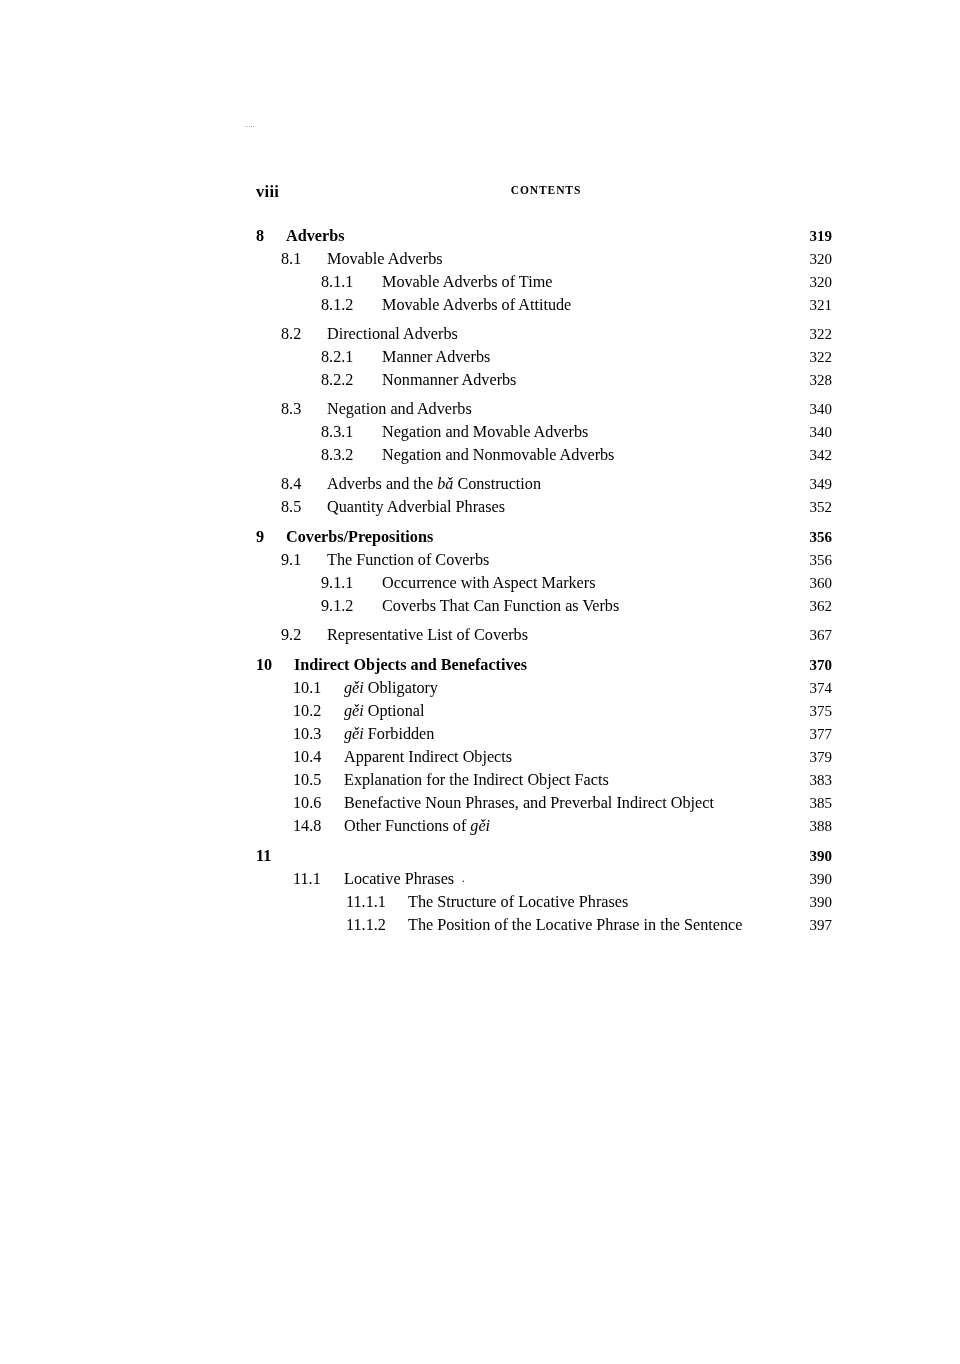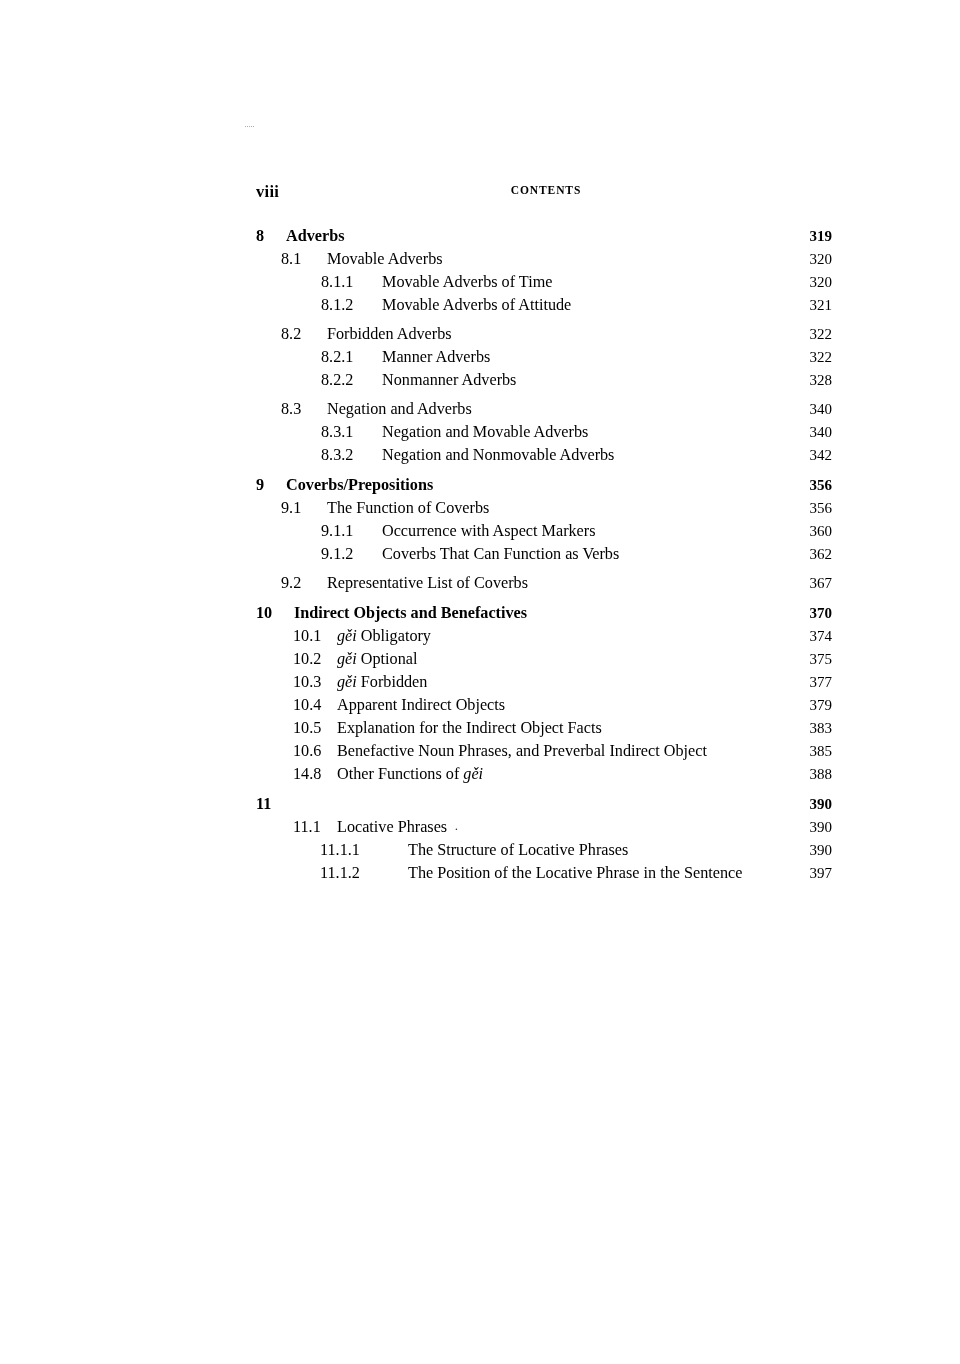--- a/index.html
+++ b/index.html
@@ -100,22 +100,22 @@
   .lvl-section .num   { left: 25px; }
   .lvl-section .title { left: 71px; }
 
   
   .lvl-subsection .num   { left: 65px; }
   .lvl-subsection .title { left: 126px; }
 
   
   .wide .lvl-chapter .title    { left: 38px; }
   .wide .lvl-section .num      { left: 37px; }
-  .wide .lvl-section .title    { left: 81px; }
-  .wide .lvl-subsection .num   { left: 64px; }
+  .wide .lvl-section .title    { left: 88px; }
+  .wide .lvl-subsection .num   { left: 90px; }
   .wide .lvl-subsection .title { left: 152px; }
 
   .ital { font-style: italic; }
 
   .group { margin-bottom: 0; }
   .group + .group { margin-top: 6px; }
 
   .chapter-block { margin-bottom: 6px; }
 
   .speck {
@@ -168,21 +168,21 @@
           </div>
           <div class="entry lvl-subsection">
             <span class="num">8.1.2</span>
             <span class="title">Movable Adverbs of Attitude</span>
             <span class="page-no">321</span>
           </div>
         </div>
         <div class="group">
           <div class="entry lvl-section">
             <span class="num">8.2</span>
-            <span class="title">Forbidden Adverbs</span>
+            <span class="title">Directional Adverbs</span>
             <span class="page-no">322</span>
           </div>
           <div class="entry lvl-subsection">
             <span class="num">8.2.1</span>
             <span class="title">Manner Adverbs</span>
             <span class="page-no">322</span>
           </div>
           <div class="entry lvl-subsection">
             <span class="num">8.2.2</span>
             <span class="title">Nonmanner Adverbs</span>
@@ -197,20 +197,32 @@
           </div>
           <div class="entry lvl-subsection">
             <span class="num">8.3.1</span>
             <span class="title">Negation and Movable Adverbs</span>
             <span class="page-no">340</span>
           </div>
           <div class="entry lvl-subsection">
             <span class="num">8.3.2</span>
             <span class="title">Negation and Nonmovable Adverbs</span>
             <span class="page-no">342</span>
+          </div>
+        </div>
+        <div class="group">
+          <div class="entry lvl-section">
+            <span class="num">8.4</span>
+            <span class="title">Adverbs and the <span class="ital">bǎ</span> Construction</span>
+            <span class="page-no">349</span>
+          </div>
+          <div class="entry lvl-section">
+            <span class="num">8.5</span>
+            <span class="title">Quantity Adverbial Phrases</span>
+            <span class="page-no">352</span>
           </div>
         </div>
       </div>
       <div class="chapter-block">
         <div class="entry lvl-chapter">
           <span class="num">9</span>
           <span class="title">Coverbs/Prepositions</span>
           <span class="page-no">356</span>
         </div>
         <div class="group">

